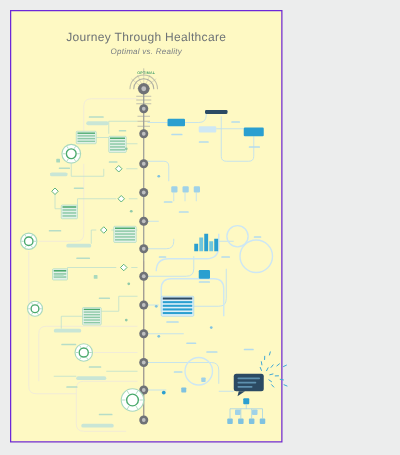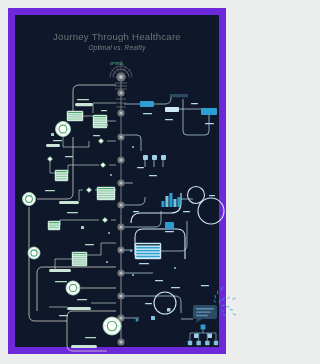--- a/index.html
+++ b/index.html
@@ -3,21 +3,21 @@
 <meta charset="utf-8">
 <style>
   html,body{margin:0;padding:0;}
   body{
     width:236px;height:364px;overflow:hidden;
     background:#eceded;
     font-family:"Liberation Sans",sans-serif;
   }
   #page{
     position:absolute;left:8px;top:8px;width:218px;height:346px;
-    background:#0f172a;border:7px solid #6d28d9;box-sizing:border-box;
+    background:#fef9c3;border:1px solid #6d28d9;box-sizing:border-box;
   }
   #canvas{position:absolute;inset:0;}
   .ttl{
     position:absolute;left:0;right:0;top:16px;text-align:center;
     font-size:9.6px;color:#6e7376;letter-spacing:.25px;white-space:nowrap;
   }
   .sub{
     position:absolute;left:0;right:0;top:29px;text-align:center;
     font-size:6.4px;color:#7b8084;font-style:italic;letter-spacing:.2px;white-space:nowrap;
   }

